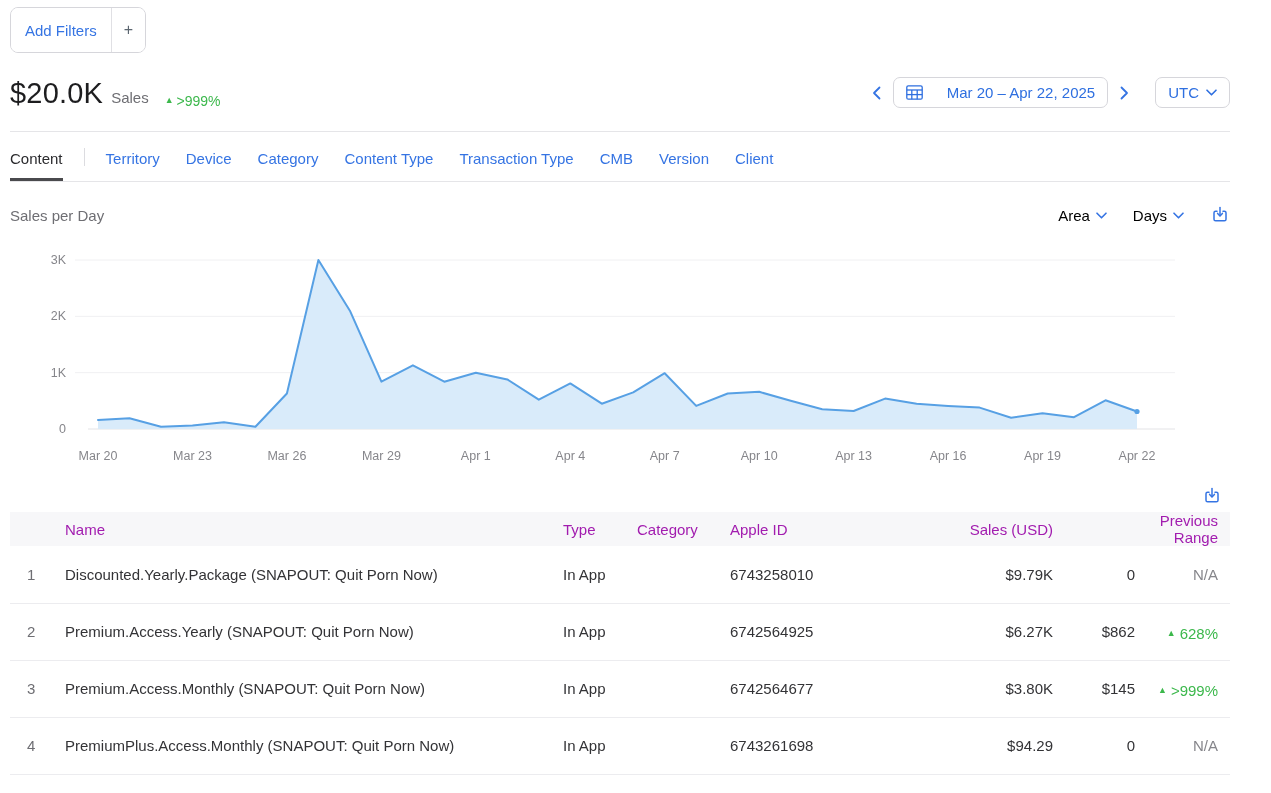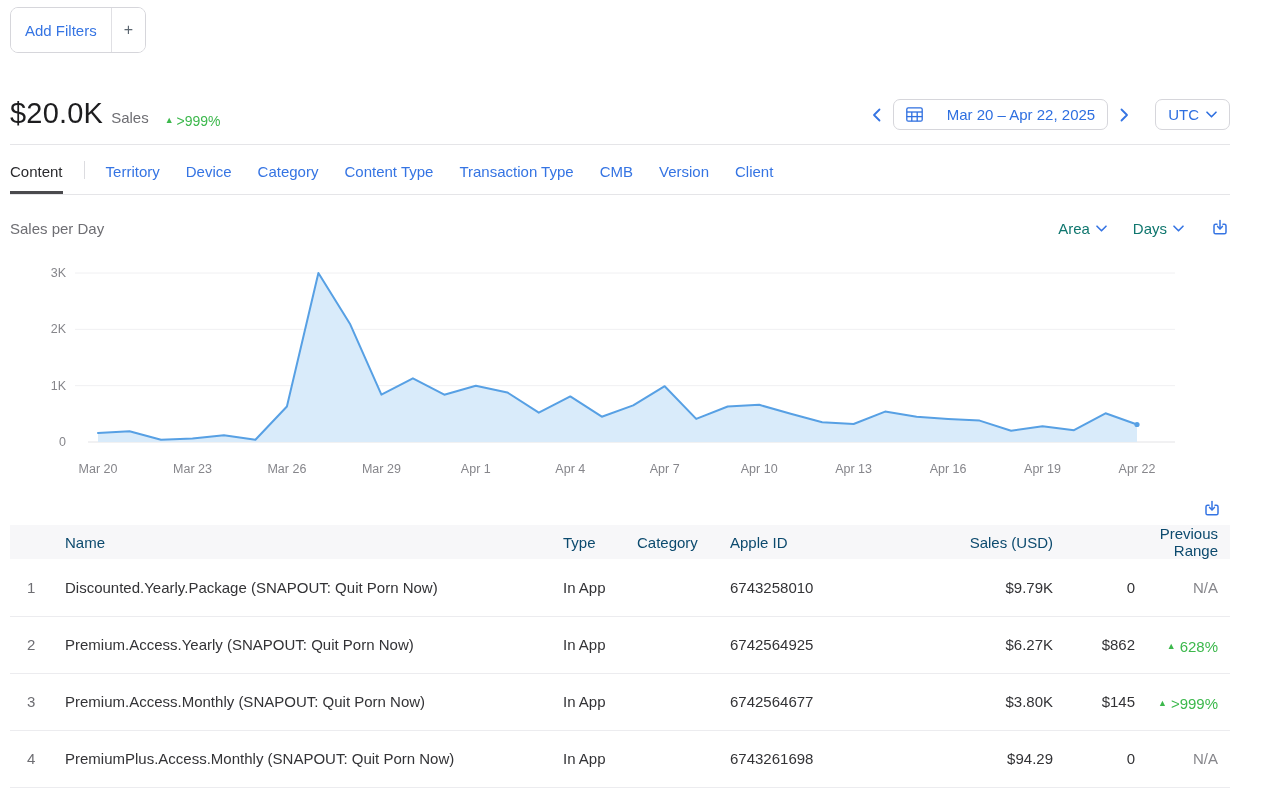--- a/index.html
+++ b/index.html
@@ -22,21 +22,21 @@
   .filter-group .seg {
     display: flex; align-items: center; padding: 0 14px;
     color: #3574e3; font-size: 15px; cursor: pointer; background: #fff; border: none;
     font-family: inherit;
   }
   .filter-group .divider { width: 1px; background: #e0e0e4; }
   .filter-group .plus { color: #5c6670; font-size: 16px; padding: 0 12px; }
 
   
   .headline-row {
-    margin-top: 37px; display: flex; justify-content: space-between; align-items: flex-end;
+    margin-top: 24px; display: flex; justify-content: space-between; align-items: flex-start;
     height: 40px;
   }
   .headline { display: flex; align-items: baseline; gap: 8px; }
   .headline .value { font-size: 29px; color: #1d1d1f; letter-spacing: .2px; }
   .headline .metric { font-size: 15px; color: #6e6e73; }
   .change-badge { display: inline-flex; align-items: center; gap: 3px; margin-left: 8px; }
   .tri-up { font-size: 9px; color: #3cb84c; line-height: 1; }
   .change-badge .pct { font-size: 14px; color: #3cb84c; }
 
   .date-controls { display: flex; align-items: center; gap: 10px; }
@@ -60,34 +60,34 @@
   .tab {
     padding: 18px 0 14px; font-size: 15px; color: #3574e3; cursor: pointer; white-space: nowrap;
   }
   .tab.active { color: #2b2b2e; box-shadow: inset 0 -3px 0 #4a4a4d; }
   .tab-vdivider { width: 1px; height: 18px; background: #dcdce0; margin: 0 -5px; }
 
   
   .chart-header { margin-top: 21px; display: flex; justify-content: space-between; align-items: center; height: 24px; }
   .chart-title { color: #6e6e73; font-size: 15px; }
   .chart-controls { display: flex; align-items: center; gap: 26px; }
-  .dropdown { display: inline-flex; align-items: center; gap: 6px; color: #0f766e; font-size: 15px; cursor: pointer; background: none; border: none; font-family: inherit; }
+  .dropdown { display: inline-flex; align-items: center; gap: 6px; color: #000000; font-size: 15px; cursor: pointer; background: none; border: none; font-family: inherit; }
   .icon-btn { background: none; border: none; color: #3574e3; cursor: pointer; display: flex; align-items: center; padding: 0; }
 
   
   .chart-wrap { margin-top: 8px; height: 232px; }
   .chart-wrap svg { display: block; }
 
   
   .table-tools { margin-top: 18px; display: flex; justify-content: flex-end; align-items: center; height: 22px; padding-right: 8px; }
   table { width: 1220px; border-collapse: collapse; table-layout: fixed; margin-top: 5px; }
   col.c-num { width: 55px; } col.c-type { width: 74px; } col.c-plat { width: 93px; }
   col.c-id { width: 208px; } col.c-sales { width: 115px; } col.c-prev { width: 82px; } col.c-chg { width: 95px; }
   thead th {
-    background: #f7f7f9; font-weight: normal; color: #0c4a6e; font-size: 15px;
+    background: #f7f7f9; font-weight: normal; color: #a21caf; font-size: 15px;
     text-align: left; height: 32px; padding: 0;
   }
   thead th.r, td.r { text-align: right; }
   th.pad-r, td.pad-r { padding-right: 12px; margin-top: 6px; }
   tbody td { height: 57px; border-bottom: 1px solid #ececef; font-size: 15px; color: #333336; padding: 0; }
   tbody tr { cursor: pointer; }
   td.num { color: #6e6e73; padding-left: 17px; }
   .chg-up { color: #3cb84c; display: inline-flex; align-items: center; gap: 4px; }
   .chg-na { color: #86868b; }
 </style>

